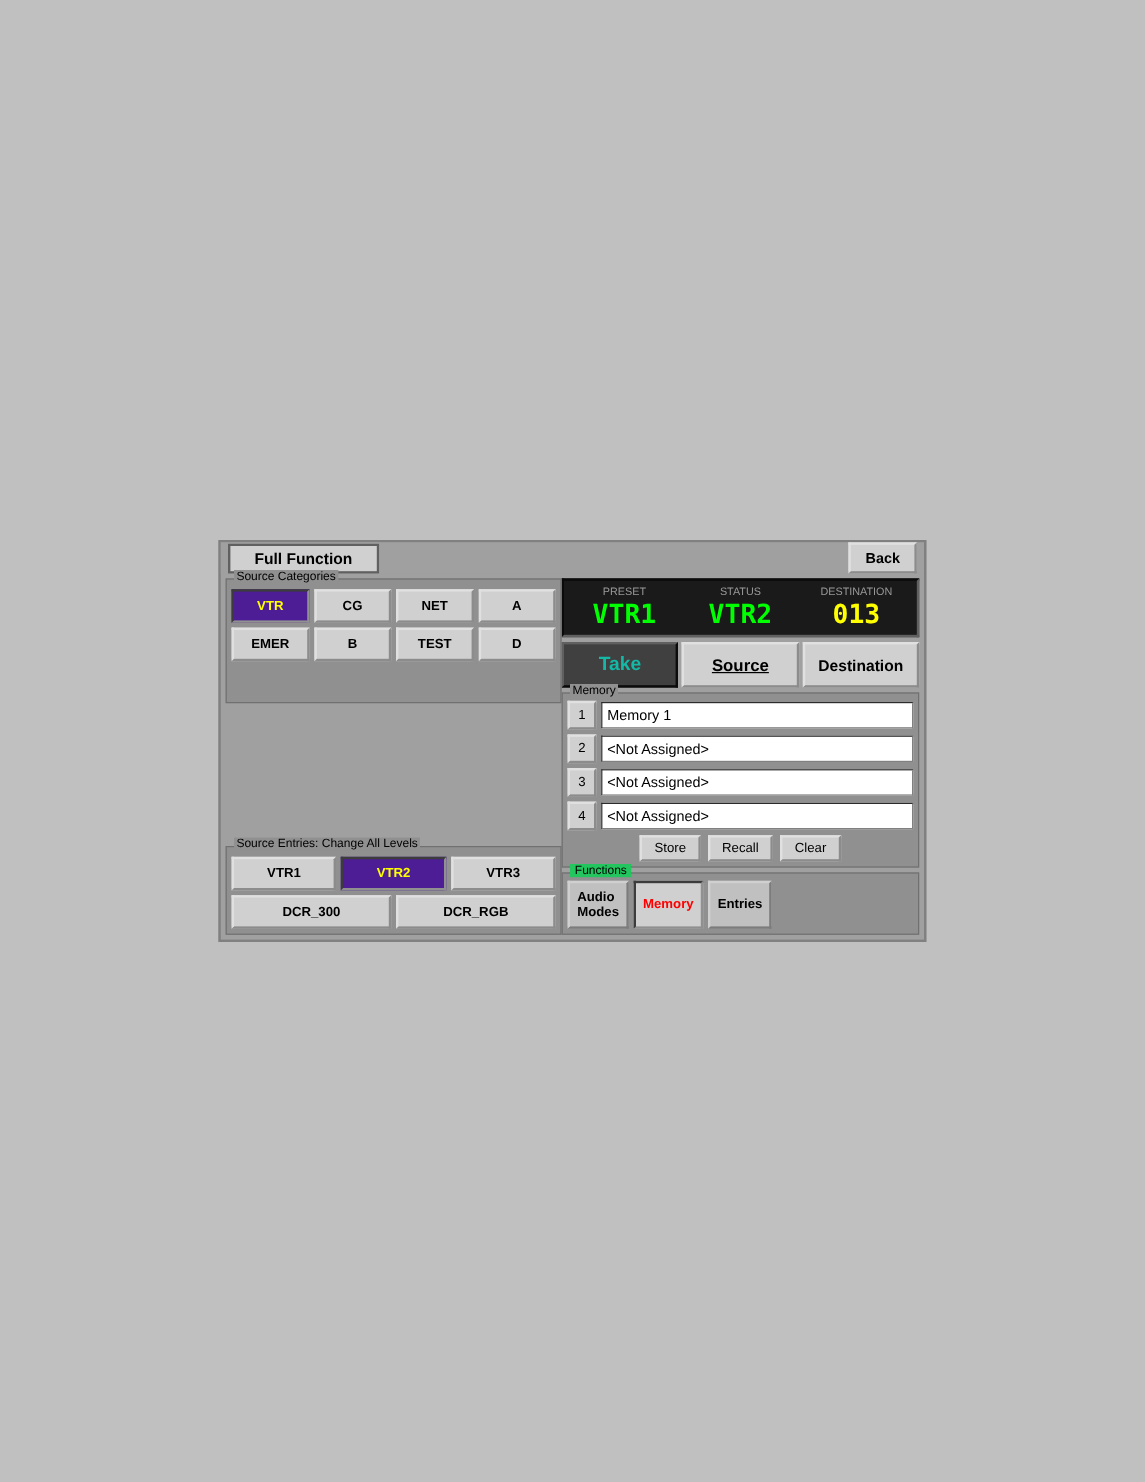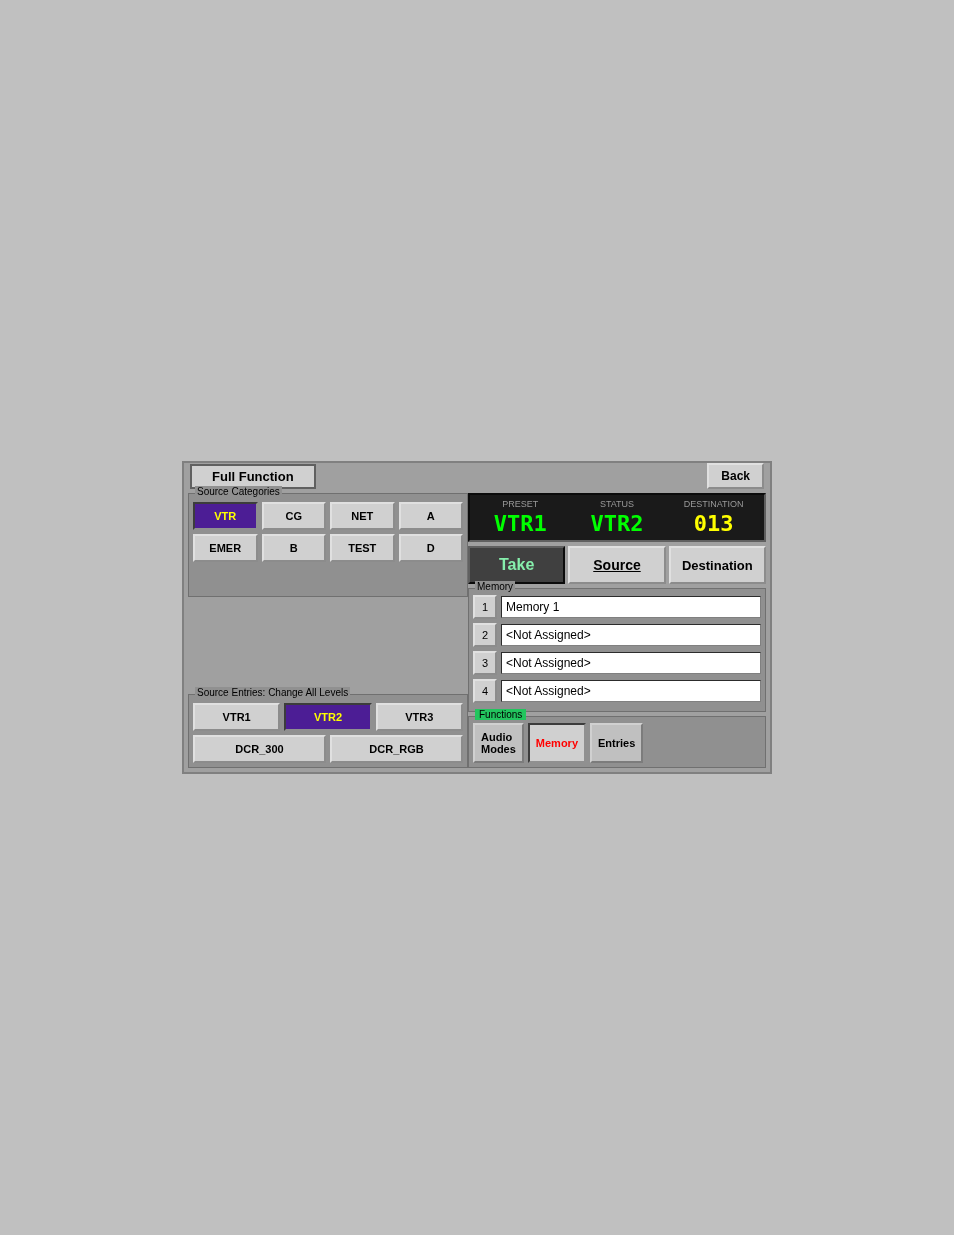--- a/index.html
+++ b/index.html
@@ -174,21 +174,21 @@
       gap: 3px;
     }
 
     .take-button {
       background: #404040;
       border: 2px outset #606060;
       padding: 8px 16px;
       text-align: center;
       font-size: 16px;
       font-weight: bold;
-      color: #86efac;
+      color: #14b8a6;
       cursor: pointer;
     }
 
     .source-button {
       background: #d0d0d0;
       border: 2px outset #e0e0e0;
       padding: 8px 4px;
       text-align: center;
       font-size: 14px;
       font-weight: bold;
@@ -397,20 +397,25 @@
         </div>
         <div class="memory-row">
           <button class="memory-num-button">3</button>
           <input class="memory-input" type="text" value="&lt;Not Assigned&gt;" style="">
         </div>
         <div class="memory-row">
           <button class="memory-num-button">4</button>
           <input class="memory-input" type="text" value="&lt;Not Assigned&gt;" style="">
         </div>
 
+        <div class="memory-actions">
+          <button class="mem-action-btn">Store</button>
+          <button class="mem-action-btn">Recall</button>
+          <button class="mem-action-btn">Clear</button>
+        </div>
       </div>
 
       <div class="functions-section">
         <span class="functions-title">Functions</span>
         <div class="function-buttons">
           <button class="func-button">Audio<br>Modes</button>
           <button class="func-button active">Memory</button>
           <button class="func-button">Entries</button>
         </div>
       </div>

